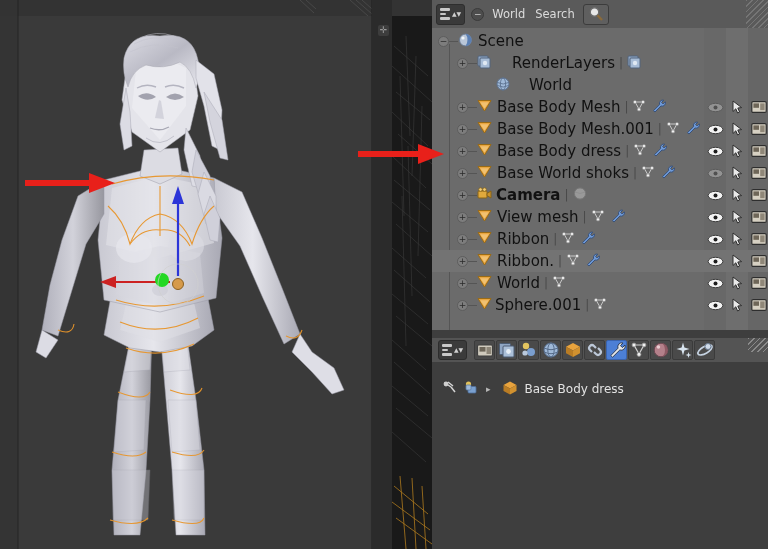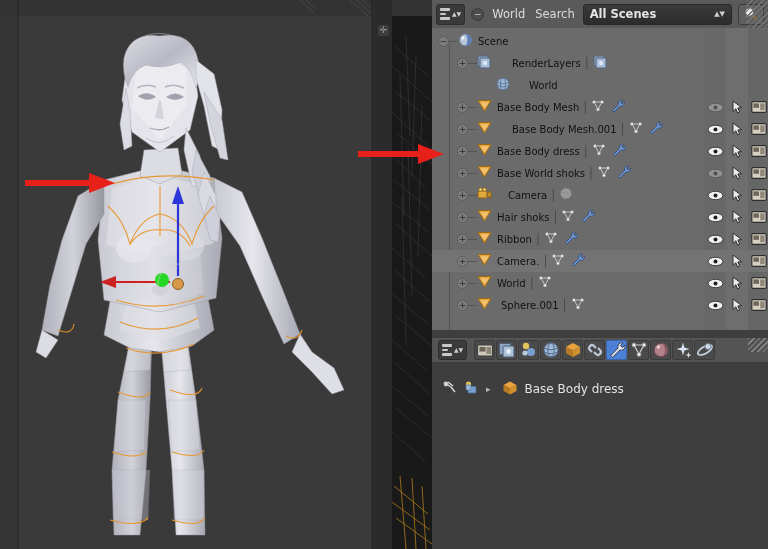--- a/index.html
+++ b/index.html
@@ -87,21 +87,21 @@
     position:absolute; left:0; width:336px; height:22px;
     display:flex; align-items:center;
   }
   .row.alt { background:#737373; }
   .expand {
     width:11px; height:11px; border-radius:50%; background:#7d7d7d;
     border:1px solid #5d5d5d; display:flex; align-items:center; justify-content:center;
     color:#2a2a2a; font-size:9px; line-height:1; flex:0 0 11px;
   }
   .treeline { width:9px; height:1px; background:#555; flex:0 0 9px; }
-  .rowname { color:#111; font-size:10px; white-space:nowrap; }
+  .rowname { color:#111; font-size:15px; white-space:nowrap; }
   .sep { color:#4a4a4a; margin:0 4px; font-size:12px; }
 
   
   .ico { flex:0 0 auto; display:inline-block; vertical-align:middle; }
 
   .vline { position:absolute; width:1px; background:#555; }
 
   .colico { position:absolute; width:20px; height:22px; display:flex; align-items:center; justify-content:center; }
 
   
@@ -329,24 +329,20 @@
         <span class="mini-rows">
           <i></i>
             <i class="short"></i>
             <i></i>
         </span>
         <span class="updown">▲▼</span>
       </div>
       <div class="circle-minus">−</div>
       <div class="hdr-menu">World</div>
       <div class="hdr-menu">Search</div>
-      <div id="scene-select">
-        <span class="lbl">All Scenes</span>
-        <span class="arrows">▲▼</span>
-      </div>
       <div id="search-btn">
         <svg width="16" height="16" viewBox="0 0 16 16">
           <circle cx="6.5" cy="6" r="4.2" fill="#e8e8e8" stroke="#6d6d6d" stroke-width="1.2"></circle>
           <line x1="9.5" y1="9.2" x2="14" y2="14" stroke="#8a6a3a" stroke-width="2.4"></line>
         </svg>
       </div>
       <div id="hdr-hatch"></div>
     </div>
 
     <div id="outliner">
@@ -441,21 +437,21 @@
               </svg>
             </span>
           </div>
           <div class="row" style="top:90px; padding-left:25px;">
             <span class="expand">+</span>
             <span class="treeline"></span>
             <span class="ico"><svg width="15" height="13" viewBox="0 0 15 13">
                 <polygon points="1,1.5 14,1.5 7.5,12" fill="#e9a63f" stroke="#9a6b16" stroke-width="1"></polygon>
                 <polygon points="3.2,3.2 11.8,3.2 7.5,9.6" fill="#f7d79b" opacity="0.55"></polygon>
               </svg></span>
-            <span class="rowname" style="margin-left:20px;">Base Body Mesh.001</span>
+            <span class="rowname" style="margin-left:5px;">Base Body Mesh.001</span>
             <span class="sep">|</span>
             <span class="ico"><svg width="14" height="13" viewBox="0 0 14 13">
                 <g stroke="#c9c9c9" stroke-width="1" fill="none">
                   <path d="M3 3 L11 3 L7 10 Z"></path>
                 </g>
                 <circle cx="3" cy="3" r="1.6" fill="#f2f2f2" stroke="#8c8c8c" stroke-width="0.7"></circle>
                 <circle cx="11" cy="3" r="1.6" fill="#f2f2f2" stroke="#8c8c8c" stroke-width="0.7"></circle>
                 <circle cx="7" cy="10.4" r="1.6" fill="#f2f2f2" stroke="#8c8c8c" stroke-width="0.7"></circle>
               </svg></span>
             <span style="width:5px;"></span>
@@ -584,21 +580,21 @@
           </div>
           <div class="row" style="top:156px; padding-left:25px;">
             <span class="expand">+</span>
             <span class="treeline"></span>
             <span class="ico"><svg width="15" height="13" viewBox="0 0 15 13">
                 <rect x="1" y="4" width="9" height="7" rx="1" fill="#e0a93c" stroke="#8a6416" stroke-width="1"></rect>
                 <polygon points="10,6.5 14,4 14,11 10,8.5" fill="#c8912c" stroke="#8a6416" stroke-width="1"></polygon>
                 <circle cx="3.5" cy="2.6" r="1.8" fill="#f0cd7a" stroke="#8a6416" stroke-width="0.8"></circle>
                 <circle cx="7.5" cy="2.6" r="1.8" fill="#f0cd7a" stroke="#8a6416" stroke-width="0.8"></circle>
               </svg></span>
-            <span class="rowname" style="margin-left:16px;">Camera</span>
+            <span class="rowname" style="margin-left:4px;font-weight:bold;">Camera</span>
             <span class="sep">|</span>
             <span class="ico"><svg width="14" height="13" viewBox="0 0 14 13">
                 <circle cx="7" cy="6.5" r="5.6" fill="#a5a5a5" stroke="#7a7a7a" stroke-width="1" opacity="0.8"></circle>
                 <path d="M2 5 q5 3 10 0" stroke="#8d8d8d" fill="none" stroke-width="0.8"></path>
               </svg></span>
             <span style="width:5px;"></span>
           </div>
           <div style="position:absolute;left:273px;top:156px;">
             <span class="colico">
               <svg width="17" height="11" viewBox="0 0 17 11" opacity="1">
@@ -623,21 +619,21 @@
               </svg>
             </span>
           </div>
           <div class="row" style="top:178px; padding-left:25px;">
             <span class="expand">+</span>
             <span class="treeline"></span>
             <span class="ico"><svg width="15" height="13" viewBox="0 0 15 13">
                 <polygon points="1,1.5 14,1.5 7.5,12" fill="#e9a63f" stroke="#9a6b16" stroke-width="1"></polygon>
                 <polygon points="3.2,3.2 11.8,3.2 7.5,9.6" fill="#f7d79b" opacity="0.55"></polygon>
               </svg></span>
-            <span class="rowname" style="margin-left:5px;">Hair shoks</span>
+            <span class="rowname" style="margin-left:5px;">View mesh</span>
             <span class="sep">|</span>
             <span class="ico"><svg width="14" height="13" viewBox="0 0 14 13">
                 <g stroke="#c9c9c9" stroke-width="1" fill="none">
                   <path d="M3 3 L11 3 L7 10 Z"></path>
                 </g>
                 <circle cx="3" cy="3" r="1.6" fill="#f2f2f2" stroke="#8c8c8c" stroke-width="0.7"></circle>
                 <circle cx="11" cy="3" r="1.6" fill="#f2f2f2" stroke="#8c8c8c" stroke-width="0.7"></circle>
                 <circle cx="7" cy="10.4" r="1.6" fill="#f2f2f2" stroke="#8c8c8c" stroke-width="0.7"></circle>
               </svg></span>
             <span style="width:5px;"></span>
@@ -717,21 +713,21 @@
               </svg>
             </span>
           </div>
           <div class="row alt" style="top:222px; padding-left:25px;">
             <span class="expand">+</span>
             <span class="treeline"></span>
             <span class="ico"><svg width="15" height="13" viewBox="0 0 15 13">
                 <polygon points="1,1.5 14,1.5 7.5,12" fill="#e9a63f" stroke="#9a6b16" stroke-width="1"></polygon>
                 <polygon points="3.2,3.2 11.8,3.2 7.5,9.6" fill="#f7d79b" opacity="0.55"></polygon>
               </svg></span>
-            <span class="rowname" style="margin-left:5px;">Camera.</span>
+            <span class="rowname" style="margin-left:5px;">Ribbon.</span>
             <span class="sep">|</span>
             <span class="ico"><svg width="14" height="13" viewBox="0 0 14 13">
                 <g stroke="#c9c9c9" stroke-width="1" fill="none">
                   <path d="M3 3 L11 3 L7 10 Z"></path>
                 </g>
                 <circle cx="3" cy="3" r="1.6" fill="#f2f2f2" stroke="#8c8c8c" stroke-width="0.7"></circle>
                 <circle cx="11" cy="3" r="1.6" fill="#f2f2f2" stroke="#8c8c8c" stroke-width="0.7"></circle>
                 <circle cx="7" cy="10.4" r="1.6" fill="#f2f2f2" stroke="#8c8c8c" stroke-width="0.7"></circle>
               </svg></span>
             <span style="width:5px;"></span>
@@ -807,21 +803,21 @@
               </svg>
             </span>
           </div>
           <div class="row" style="top:266px; padding-left:25px;">
             <span class="expand">+</span>
             <span class="treeline"></span>
             <span class="ico"><svg width="15" height="13" viewBox="0 0 15 13">
                 <polygon points="1,1.5 14,1.5 7.5,12" fill="#e9a63f" stroke="#9a6b16" stroke-width="1"></polygon>
                 <polygon points="3.2,3.2 11.8,3.2 7.5,9.6" fill="#f7d79b" opacity="0.55"></polygon>
               </svg></span>
-            <span class="rowname" style="margin-left:9px;">Sphere.001</span>
+            <span class="rowname" style="margin-left:3px;">Sphere.001</span>
             <span class="sep">|</span>
             <span class="ico"><svg width="14" height="13" viewBox="0 0 14 13">
                 <g stroke="#c9c9c9" stroke-width="1" fill="none">
                   <path d="M3 3 L11 3 L7 10 Z"></path>
                 </g>
                 <circle cx="3" cy="3" r="1.6" fill="#f2f2f2" stroke="#8c8c8c" stroke-width="0.7"></circle>
                 <circle cx="11" cy="3" r="1.6" fill="#f2f2f2" stroke="#8c8c8c" stroke-width="0.7"></circle>
                 <circle cx="7" cy="10.4" r="1.6" fill="#f2f2f2" stroke="#8c8c8c" stroke-width="0.7"></circle>
               </svg></span>
             <span style="width:5px;"></span>

